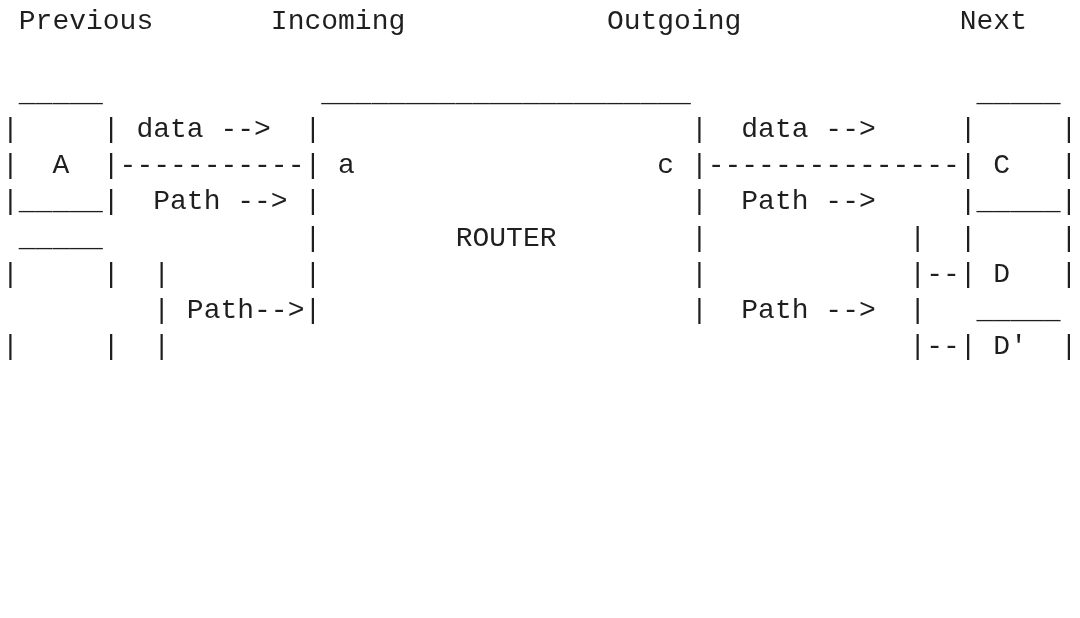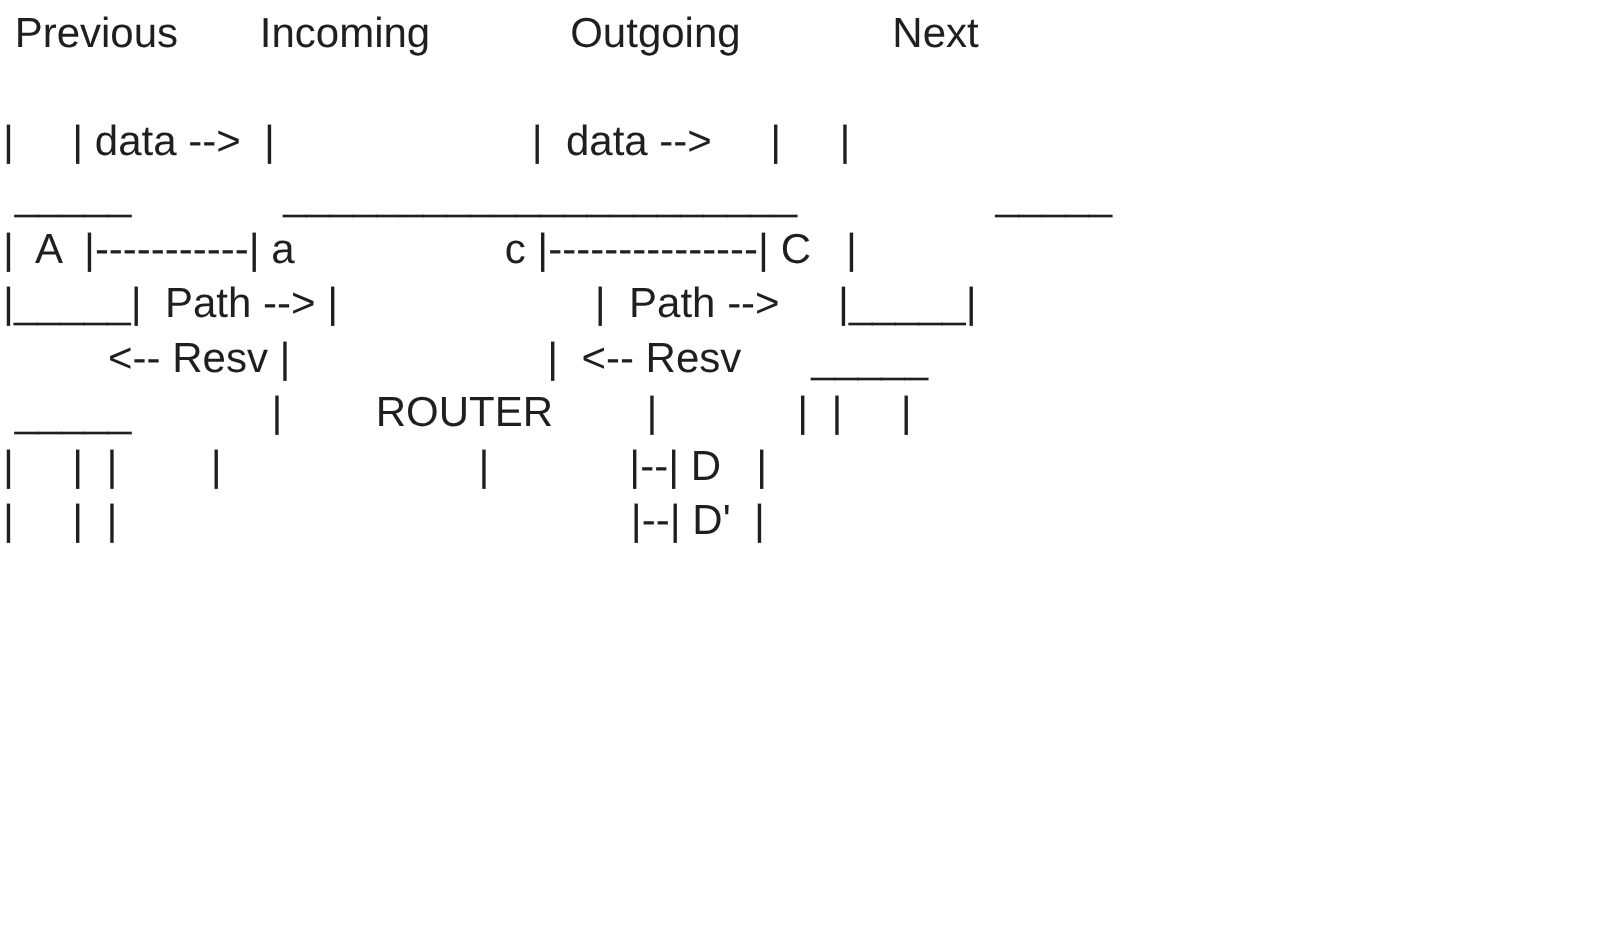--- a/index.html
+++ b/index.html
@@ -10,38 +10,38 @@
     width: 1080px;
     height: 618px;
     background: #ffffff;
     overflow: hidden;
   }
   .diagram {
     box-sizing: border-box;
     width: 1080px;
     height: 618px;
     padding: 4px 10px 0 2px;
-    font-family: Liberation Sans, sans-serif;
+    font-family: Liberation Mono, monospace;
     font-size: 28px;
     line-height: 36.1px;
     color: #1f1f1f;
   }
   .row {
     white-space: pre;
     height: 36.1px;
     letter-spacing: 0;
   }
 </style>
 </head>
 <body>
 
 <div class="diagram">
   <div class="row"> Previous       Incoming            Outgoing             Next</div>
   <div class="row"></div>
+  <div class="row"> _____             ______________________                 _____</div>
   <div class="row">|     | data --&gt;  |                      |  data --&gt;     |     |</div>
-  <div class="row"> _____             ______________________                 _____</div>
   <div class="row">|  A  |-----------| a                  c |---------------| C   |</div>
   <div class="row">|_____|  Path --&gt; |                      |  Path --&gt;     |_____|</div>
-  <div class="row">         &lt;-- Resv |                      |  &lt;-- Resv      _____</div>
   <div class="row"> _____            |        ROUTER        |            |  |     |</div>
   <div class="row">|     |  |        |                      |            |--| D   |</div>
+  <div class="row">         | Path--&gt;|                      |  Path --&gt;  |   _____</div>
   <div class="row">|     |  |                                            |--| D'  |</div>
 </div>
 
 </body></html>

